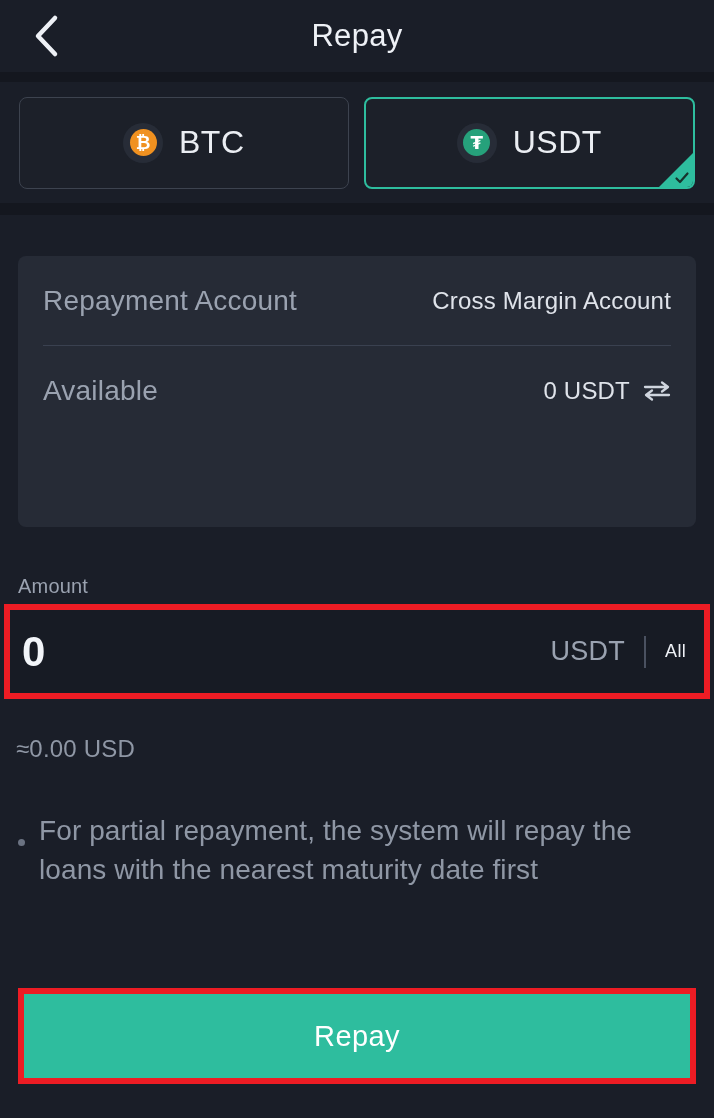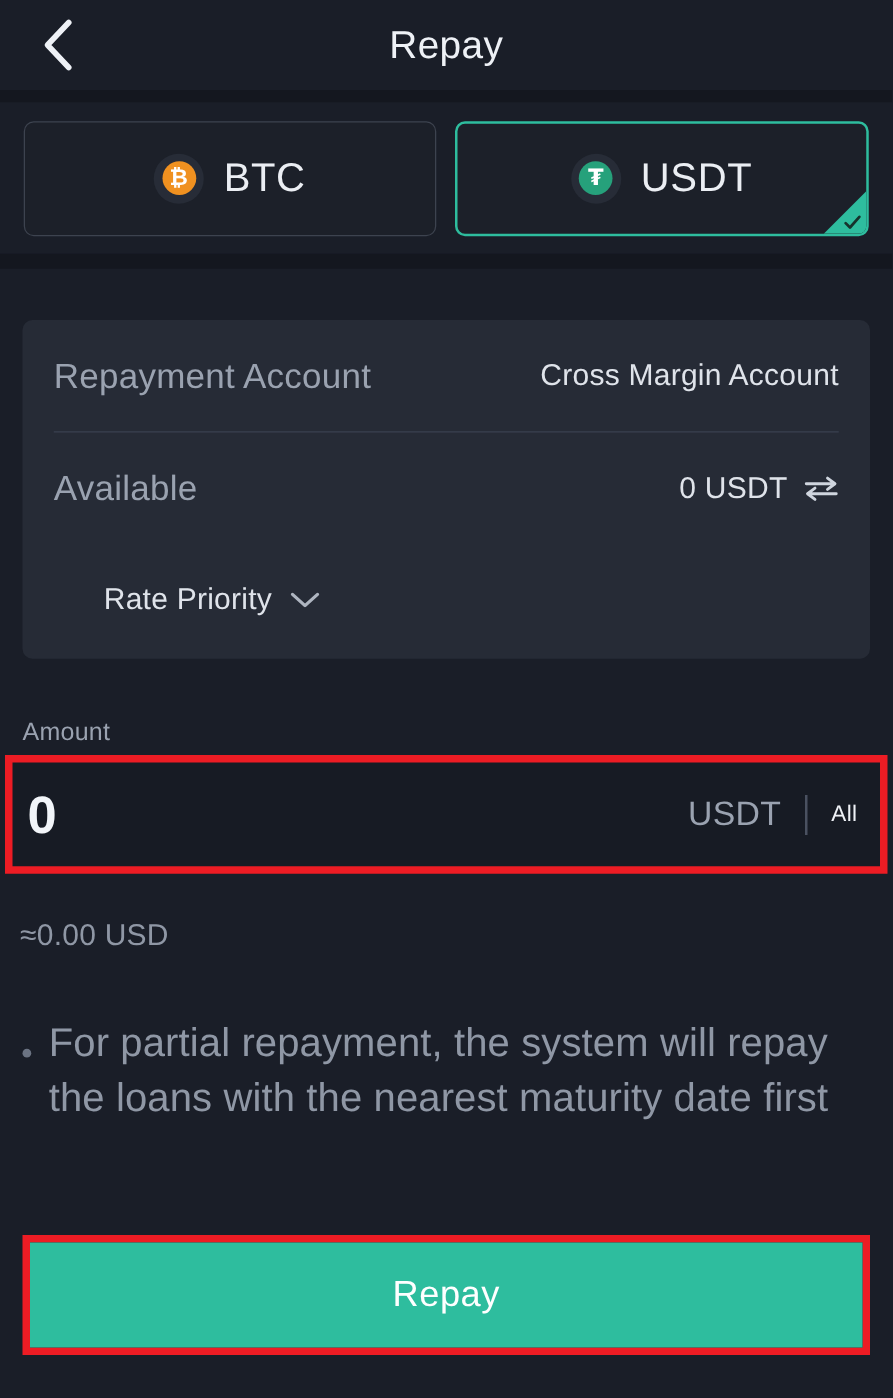--- a/index.html
+++ b/index.html
@@ -78,21 +78,21 @@
     background:#262b36; border-radius:8px;
     padding:0 25px;
   }
   .info-row {
     height:89px; display:flex; align-items:center; justify-content:space-between;
   }
   .info-row.first { height:89px; }
   .info-label { font-size:28px; color:#9aa2b0; letter-spacing:0.2px; }
   .info-value {
     font-size:24px; color:#dfe3ea; letter-spacing:0.2px;
-    display:flex; align-items:center; gap:13px;margin-left:40px;
+    display:flex; align-items:center; gap:13px;
   }
   .row-divider { height:1px; background:#3a4150; margin:0; }
   .swap-icon { width:28px; height:22px; display:block; }
   .chev-icon { width:26px; height:16px; display:block; }
 
   
   .amount-label {
     position:absolute; top:575px; left:18px;
     font-size:20px; color:#9aa2b0; letter-spacing:0.2px;
   }
@@ -125,21 +125,21 @@
   
   .note {
     position:absolute; top:812px; left:18px; width:670px;
     display:flex; gap:14px;
   }
   .note-bullet {
     width:7px; height:7px; border-radius:50%; background:#6b7382;
     flex:0 0 auto; margin-top:27px;
   }
   .note-text {
-    font-size:32px; color:#8f97a5; line-height:1.38; letter-spacing:0.1px;
+    font-size:28px; color:#8f97a5; line-height:1.38; letter-spacing:0.1px;
   }
 
   
   .repay-wrap {
     position:absolute; top:988px; left:18px;
     width:678px; height:96px;
     border:6px solid #ed1c24;
   }
   .repay-btn {
     width:100%; height:100%;
@@ -205,26 +205,20 @@
       <span class="info-value">
         <span>0 USDT</span>
         <svg class="swap-icon" viewBox="0 0 28 22" fill="none">
           <path d="M2 7 H24 M19 2.5 L25 7 L19 11.5" stroke="#cfd5de" stroke-width="2.3" stroke-linecap="round" stroke-linejoin="round" fill="none"></path>
           <path d="M26 15 H4 M9 10.5 L3 15 L9 19.5" stroke="#cfd5de" stroke-width="2.3" stroke-linecap="round" stroke-linejoin="round" fill="none"></path>
         </svg>
       </span>
     </div>
 
     <div class="info-row">
-      <span class="info-value">
-        <span>Rate Priority</span>
-        <svg class="chev-icon" viewBox="0 0 26 16" fill="none">
-          <path d="M3 3.5 L13 12.5 L23 3.5" stroke="#aeb5c0" stroke-width="2.6" stroke-linecap="round" stroke-linejoin="round"></path>
-        </svg>
-      </span>
     </div>
 
   </div>
 
   <div class="amount-label">Amount</div>
 
   <div class="amount-wrap">
     <div class="amount-inner">
       <input class="amount-value" type="text" value="0" style="">
       <span class="amount-right">

